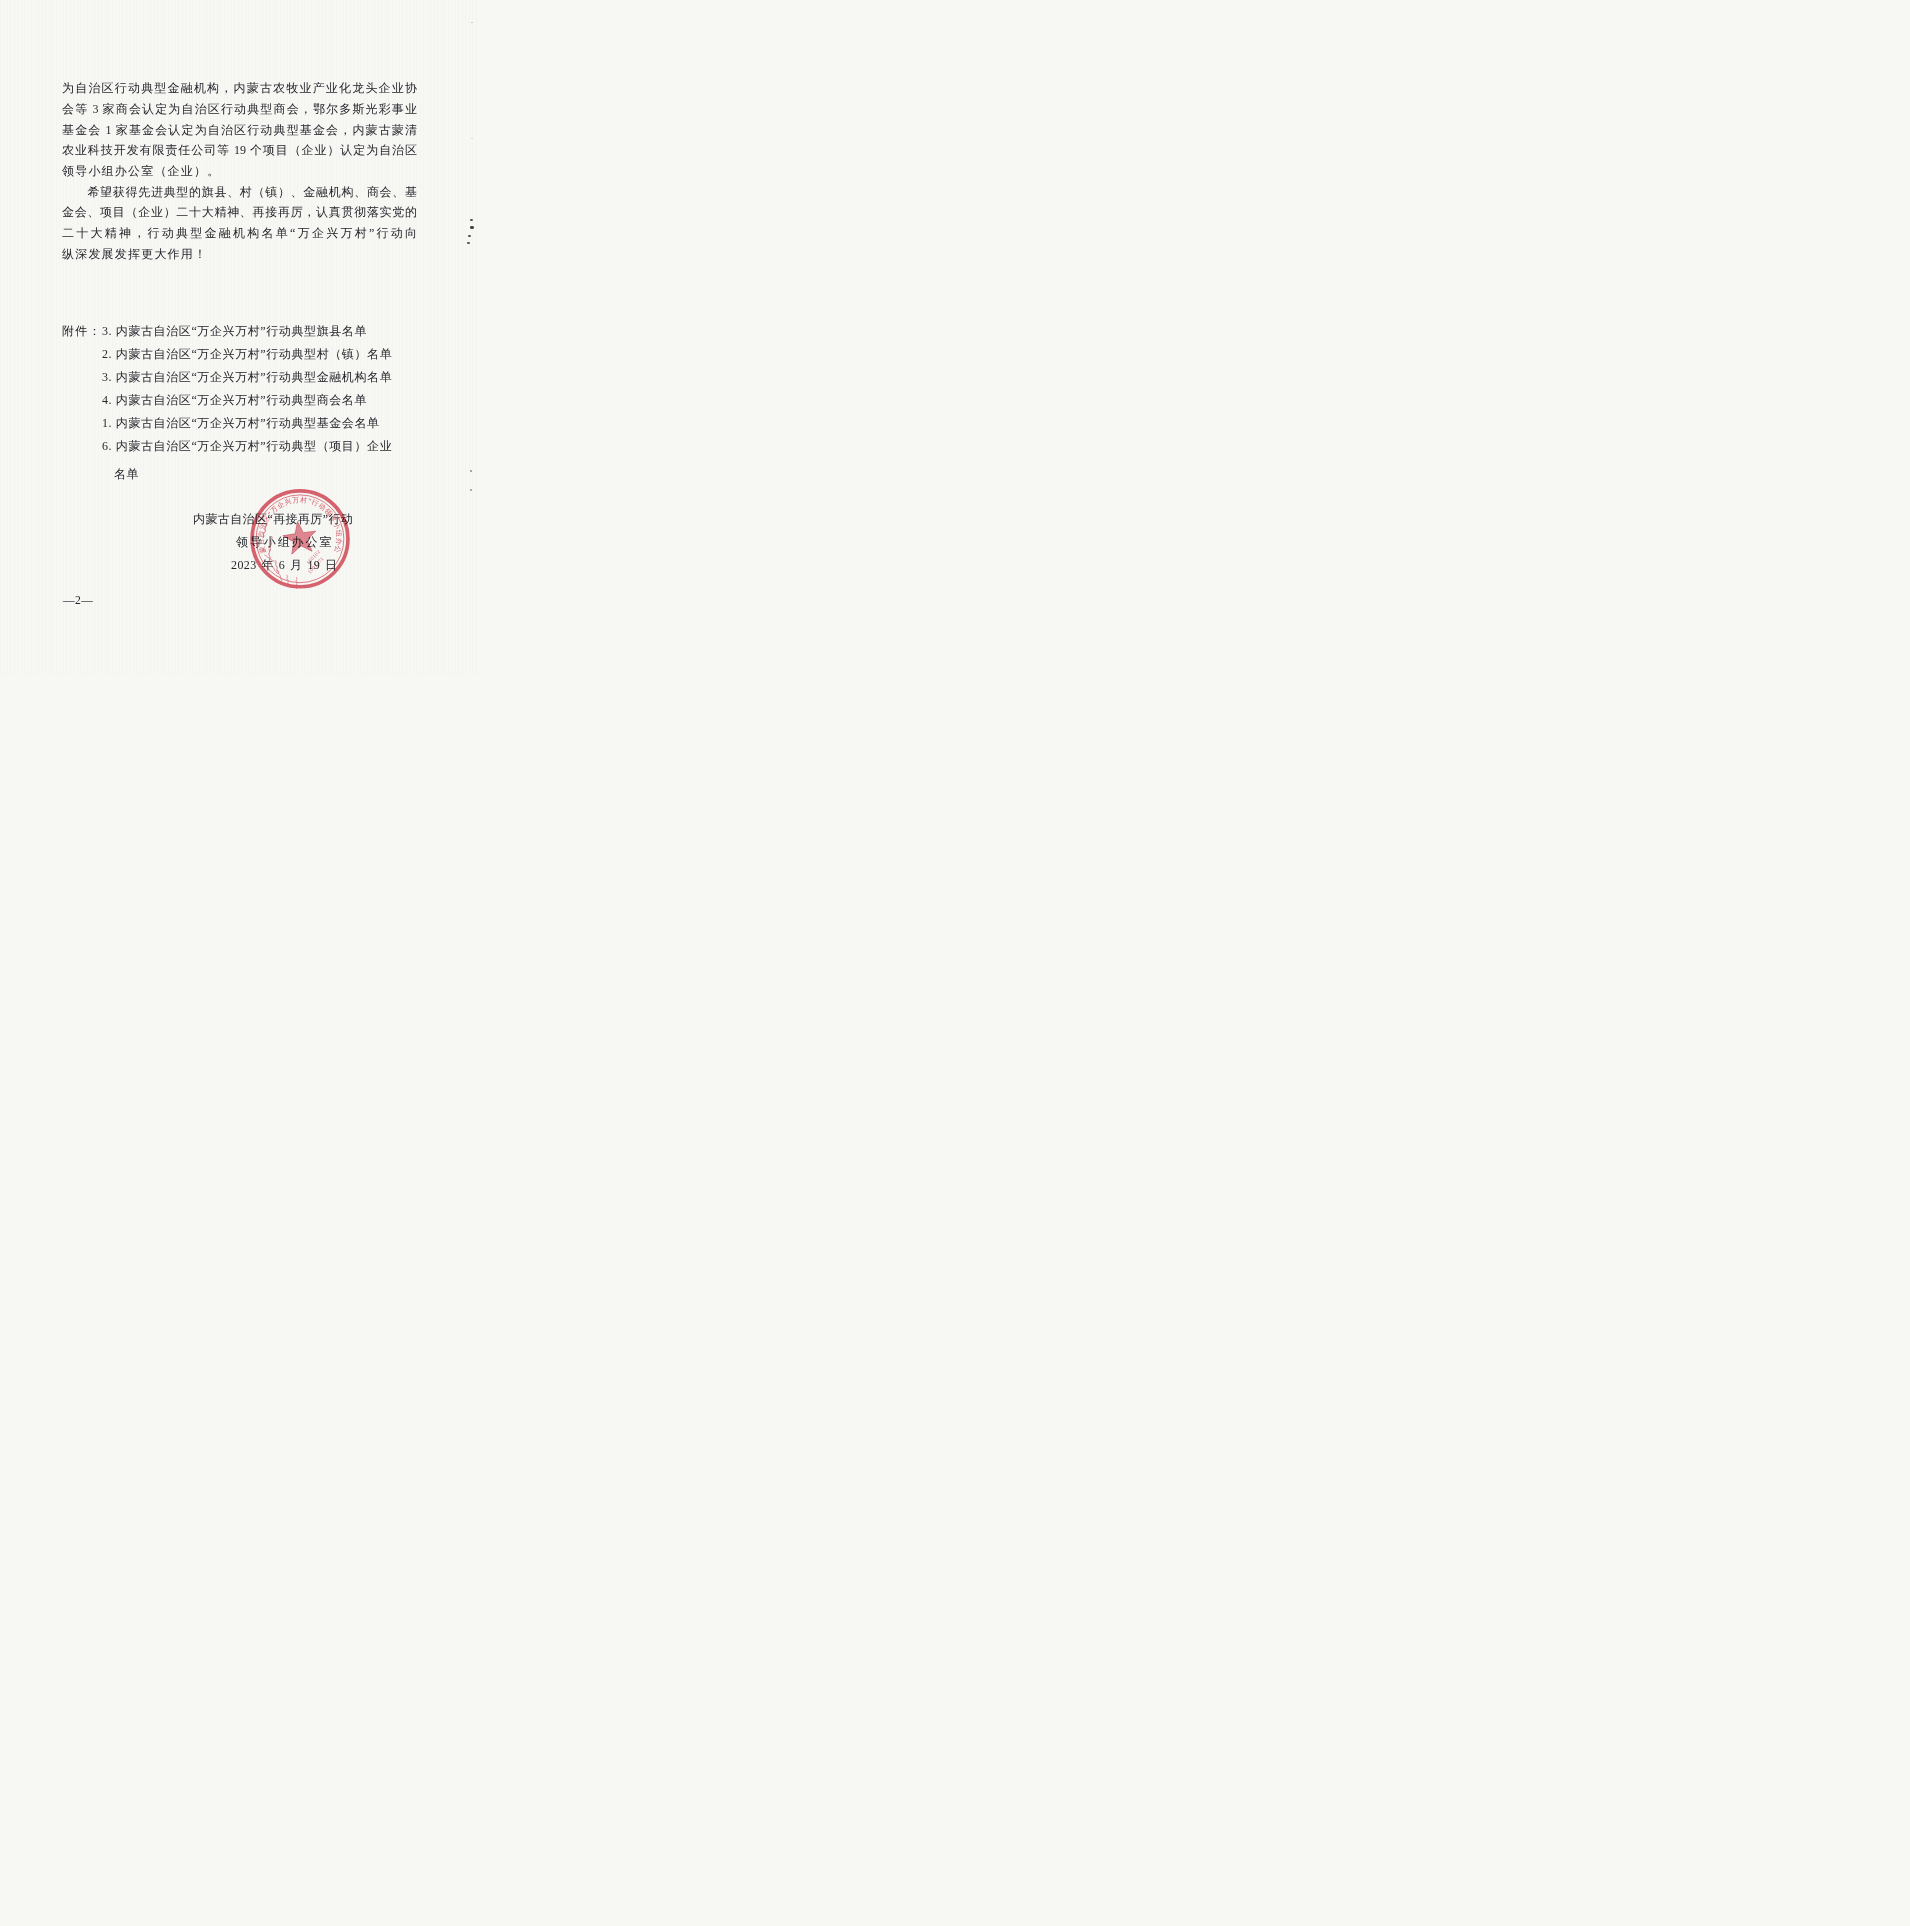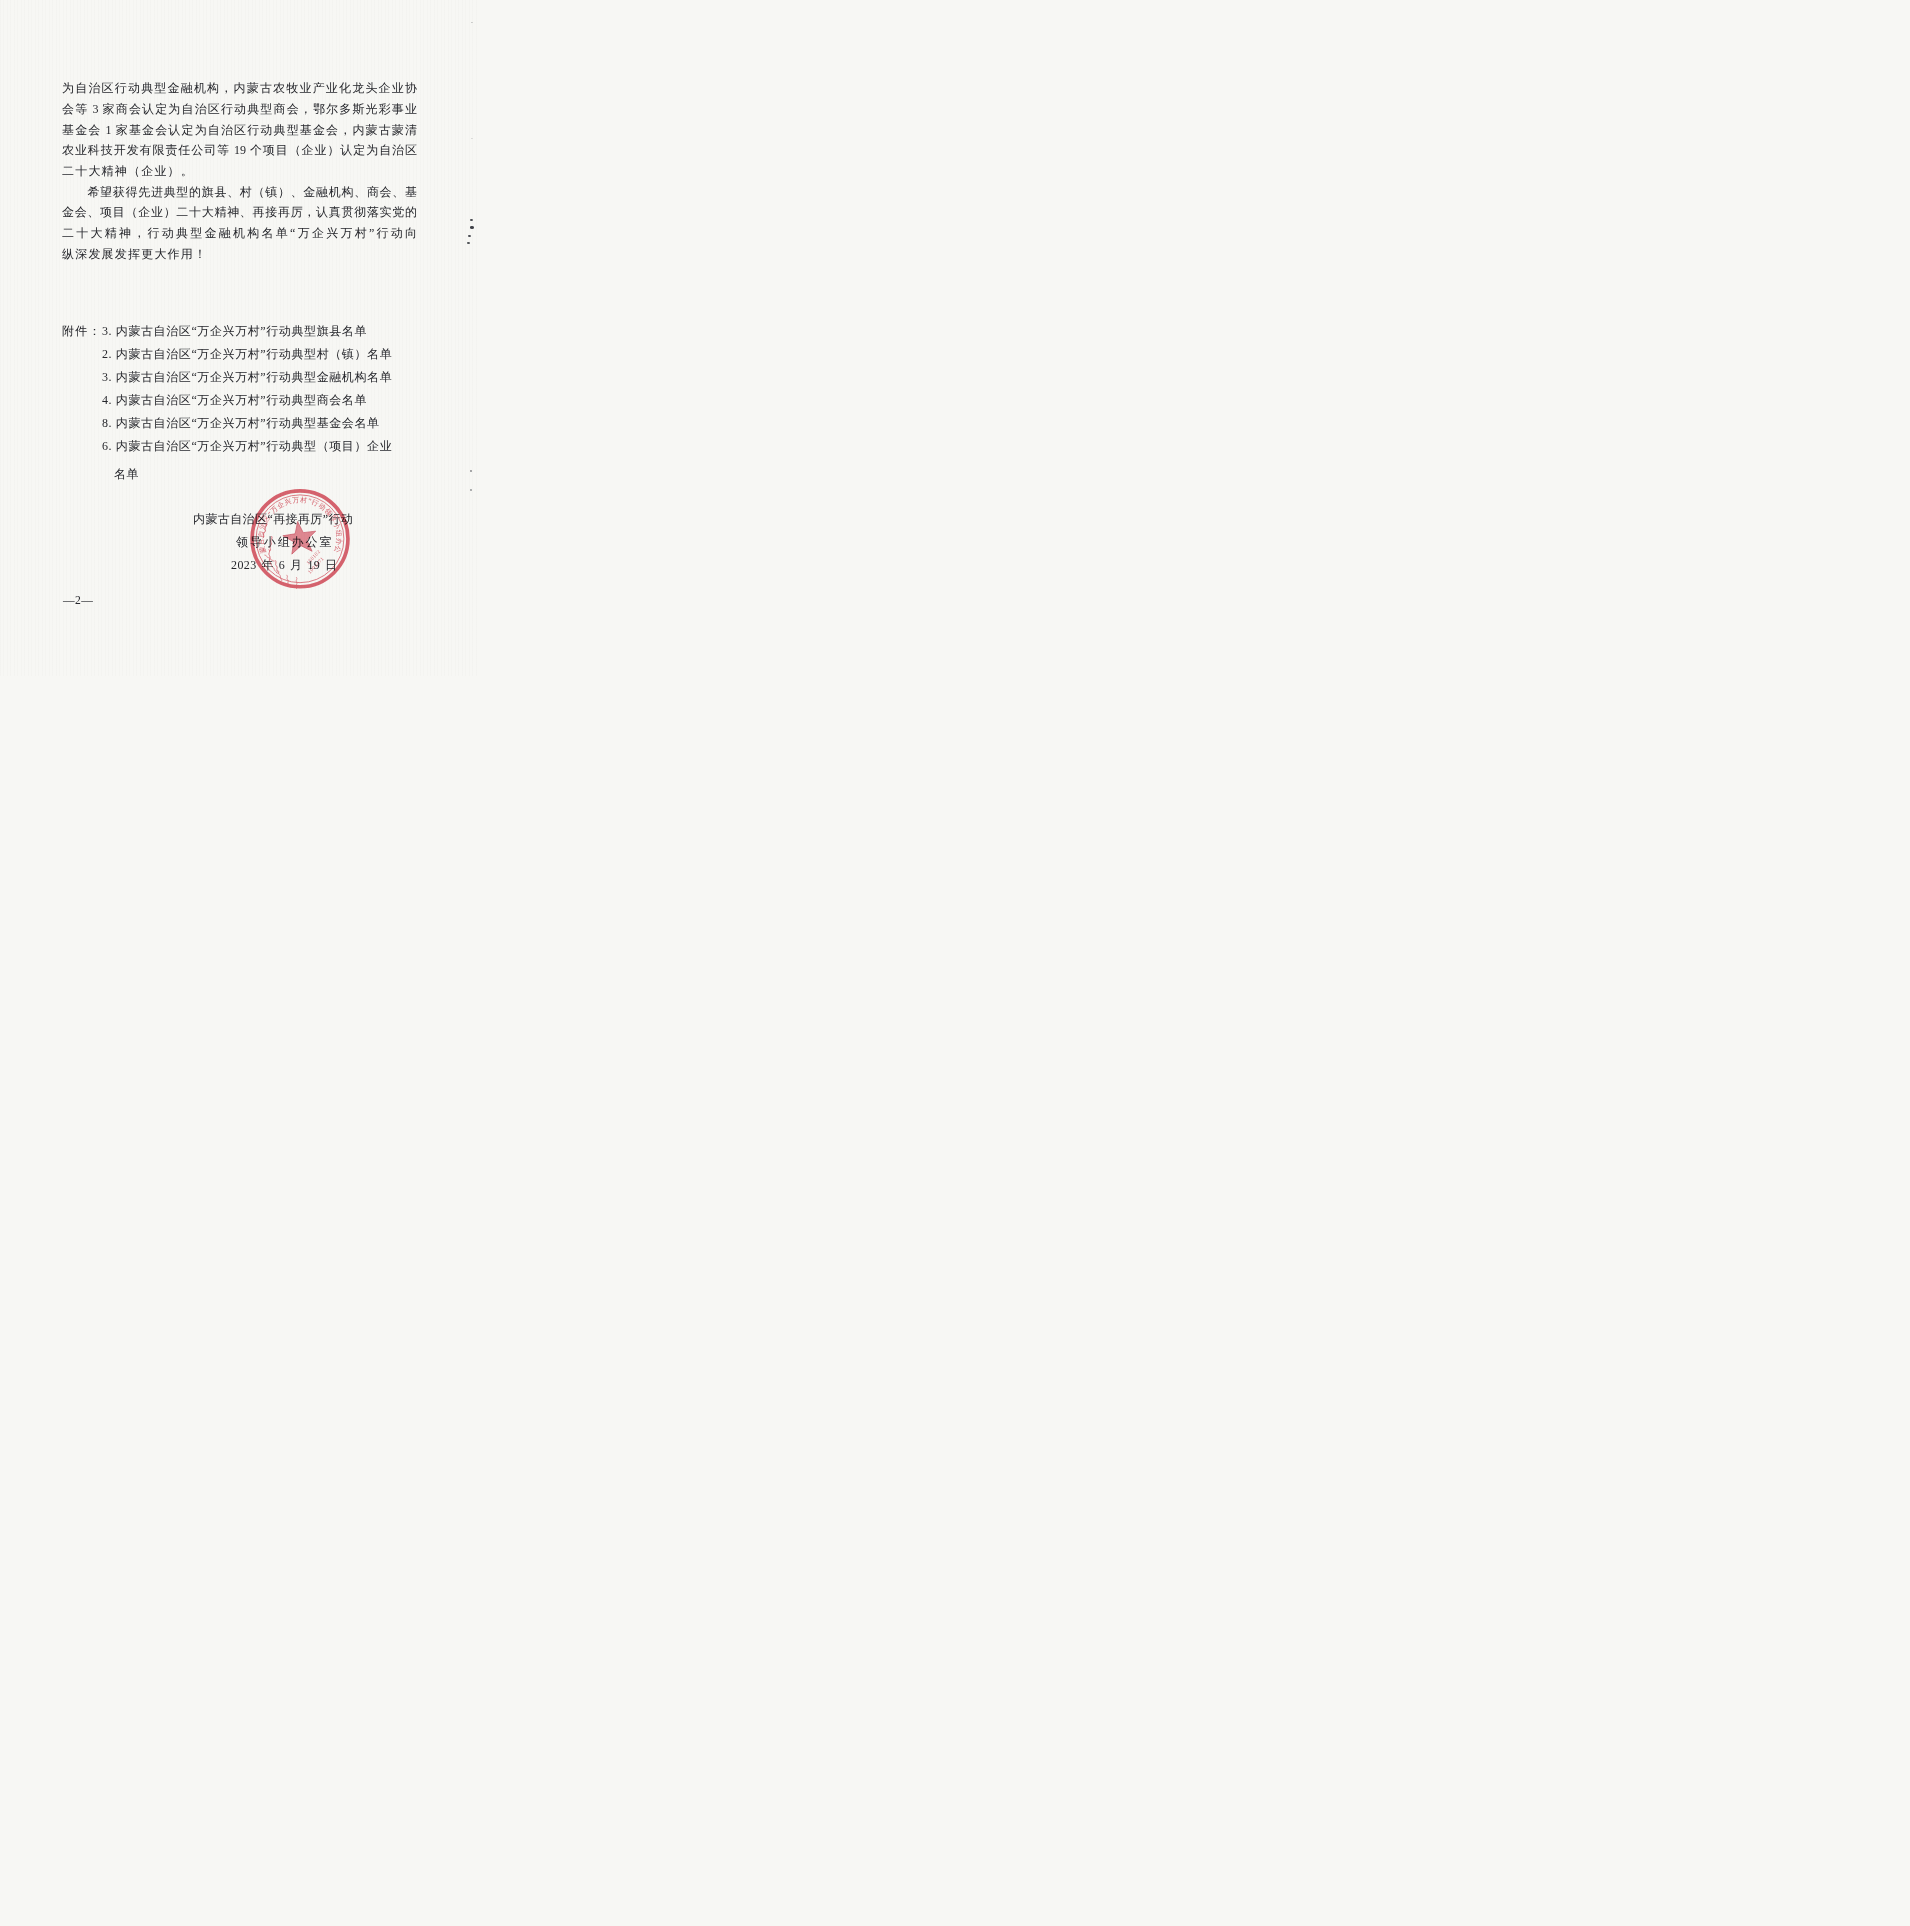--- a/index.html
+++ b/index.html
@@ -51,35 +51,35 @@
 </head>
 <body>
 
 <div class="page">
 
   <section>
     <p class="line just" style="top:81px">为自治区行动典型金融机构，内蒙古农牧业产业化龙头企业协</p>
     <p class="line just" style="top:102px">会等 3 家商会认定为自治区行动典型商会，鄂尔多斯光彩事业</p>
     <p class="line just" style="top:123px">基金会 1 家基金会认定为自治区行动典型基金会，内蒙古蒙清</p>
     <p class="line just" style="top:143px">农业科技开发有限责任公司等 19 个项目（企业）认定为自治区</p>
-    <p class="line plain" style="top:164px">二十大精神（企业）。</p>
+    <p class="line plain" style="top:164px">领导小组办公室（企业）。</p>
 
     <p class="line just" style="top:185px">　　希望获得先进典型的旗县、村（镇）、金融机构、商会、基</p>
     <p class="line just" style="top:205px">金会、项目（企业）二十大精神、再接再厉，认真贯彻落实党的</p>
     <p class="line just" style="top:226px">二十大精神，行动典型金融机构名单“万企兴万村”行动向</p>
     <p class="line plain" style="top:247px">纵深发展发挥更大作用！</p>
   </section>
 
   <section>
     <p class="line plain" style="top:324px">附件：</p>
     <p class="line attach" style="top:324px;left:102px">3. 内蒙古自治区“万企兴万村”行动典型旗县名单</p>
     <p class="line attach" style="top:347px;left:102px">2. 内蒙古自治区“万企兴万村”行动典型村（镇）名单</p>
     <p class="line attach" style="top:370px;left:102px">3. 内蒙古自治区“万企兴万村”行动典型金融机构名单</p>
     <p class="line attach" style="top:393px;left:102px">4. 内蒙古自治区“万企兴万村”行动典型商会名单</p>
-    <p class="line attach" style="top:416px;left:102px">8. 内蒙古自治区“万企兴万村”行动典型基金会名单</p>
+    <p class="line attach" style="top:416px;left:102px">1. 内蒙古自治区“万企兴万村”行动典型基金会名单</p>
     <p class="line attach" style="top:439px;left:102px">6. 内蒙古自治区“万企兴万村”行动典型（项目）企业</p>
     <p class="line attach" style="top:467px;left:114px">名单</p>
   </section>
 
   <section>
     <p class="line sig1" style="top:512px;left:193px">内蒙古自治区“再接再厉”行动</p>
     <p class="line sig2" style="top:535px;left:236px">领导小组办公室</p>
     <p class="line sigdate" style="top:558px;left:231px">2023 年 6 月 19 日</p>
   </section>
 

